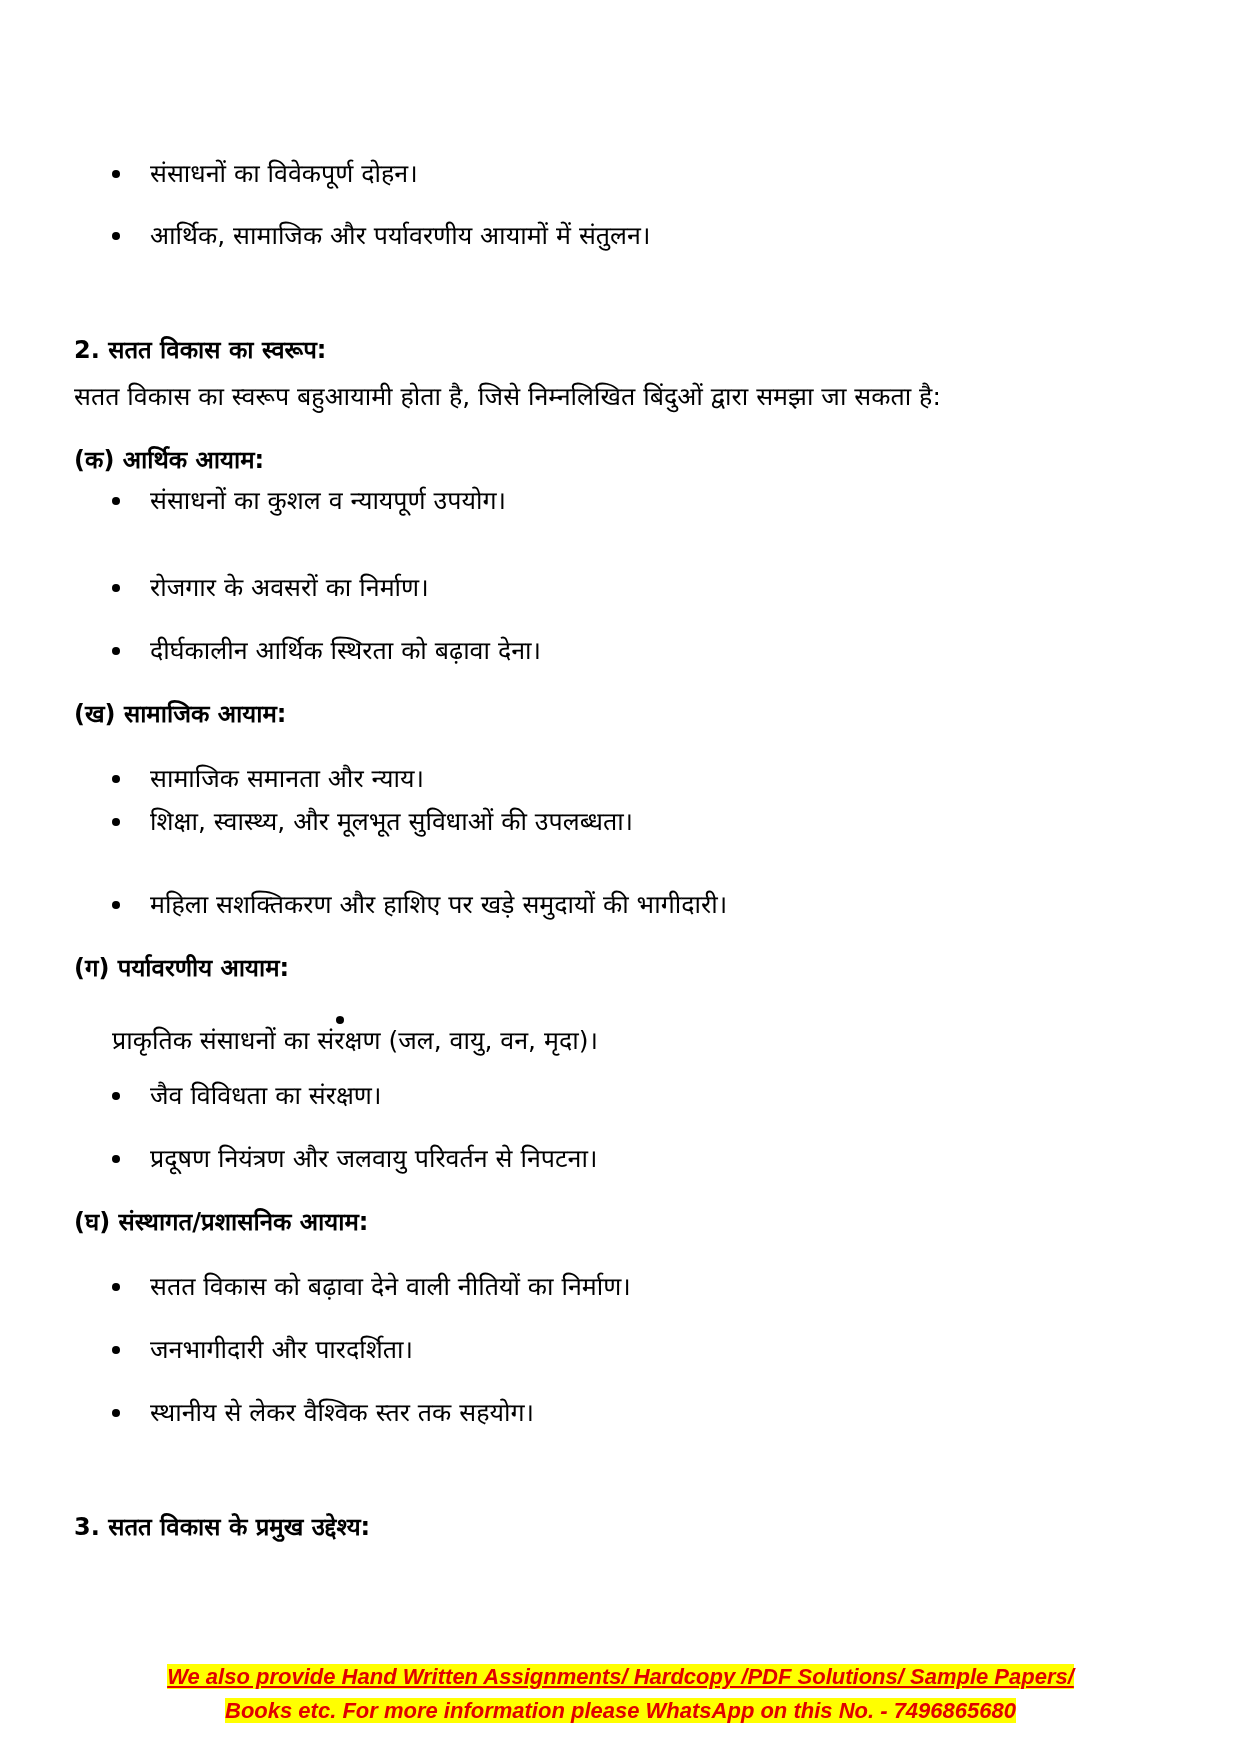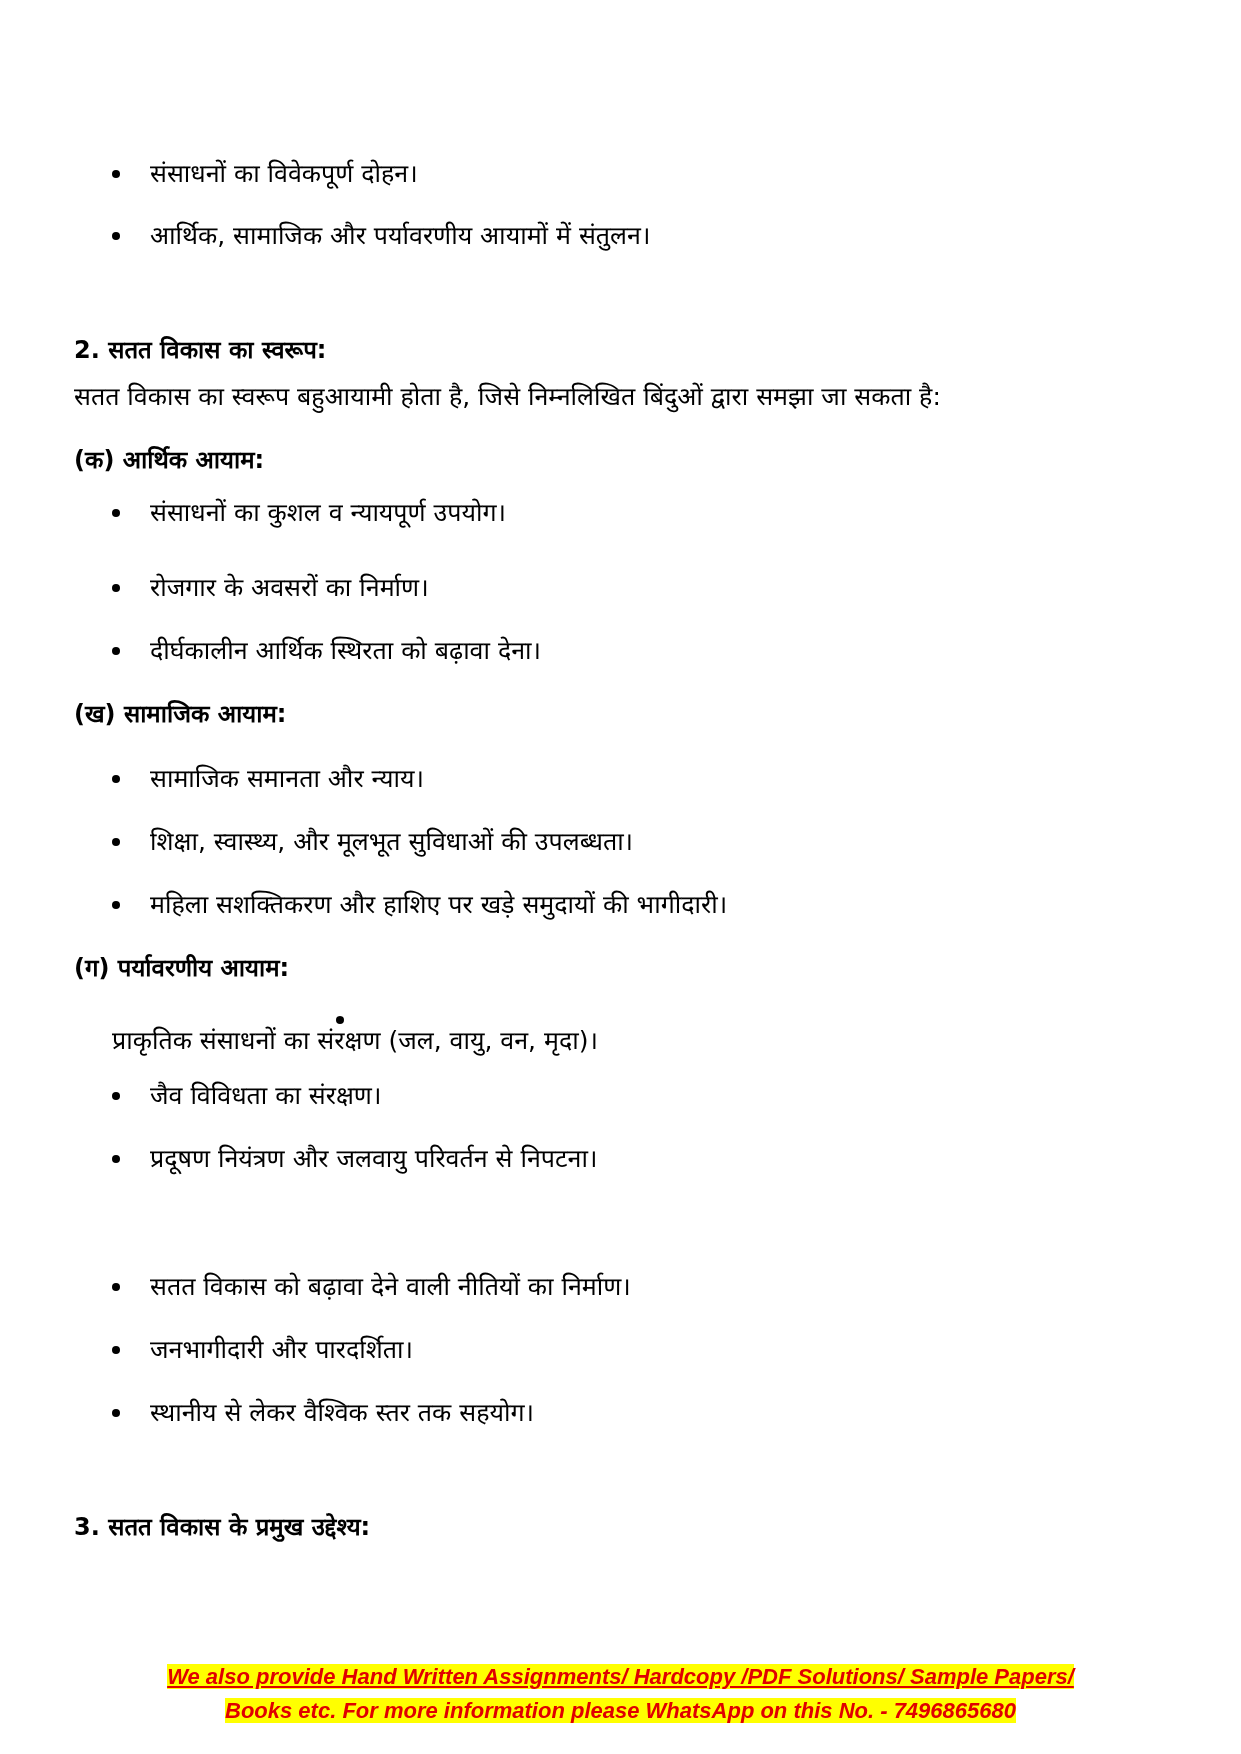--- a/index.html
+++ b/index.html
@@ -88,39 +88,39 @@
   </div>
   <div class="bullet-item" style="top:219px;">
     <span class="bullet-dot"></span>
     <span>आर्थिक, सामाजिक और पर्यावरणीय आयामों में संतुलन।</span>
   </div>
 
   <div class="heading" style="top:333px;">2. सतत विकास का स्वरूप:</div>
   <div class="para" style="top:380px;">सतत विकास का स्वरूप बहुआयामी होता है, जिसे निम्नलिखित बिंदुओं द्वारा समझा जा सकता है:</div>
 
   <div class="heading" style="top:443px;">(क) आर्थिक आयाम:</div>
-  <div class="bullet-item" style="top:496px;">
+  <div class="bullet-item" style="top:484px;">
     <span class="bullet-dot"></span>
     <span>संसाधनों का कुशल व न्यायपूर्ण उपयोग।</span>
   </div>
   <div class="bullet-item" style="top:571px;">
     <span class="bullet-dot"></span>
     <span>रोजगार के अवसरों का निर्माण।</span>
   </div>
   <div class="bullet-item" style="top:634px;">
     <span class="bullet-dot"></span>
     <span>दीर्घकालीन आर्थिक स्थिरता को बढ़ावा देना।</span>
   </div>
 
   <div class="heading" style="top:697px;">(ख) सामाजिक आयाम:</div>
   <div class="bullet-item" style="top:762px;">
     <span class="bullet-dot"></span>
     <span>सामाजिक समानता और न्याय।</span>
   </div>
-  <div class="bullet-item" style="top:825px;">
+  <div class="bullet-item" style="top:805px;">
     <span class="bullet-dot"></span>
     <span>शिक्षा, स्वास्थ्य, और मूलभूत सुविधाओं की उपलब्धता।</span>
   </div>
   <div class="bullet-item" style="top:888px;">
     <span class="bullet-dot"></span>
     <span>महिला सशक्तिकरण और हाशिए पर खड़े समुदायों की भागीदारी।</span>
   </div>
 
   <div class="heading" style="top:951px;">(ग) पर्यावरणीय आयाम:</div>
   <div class="bullet-item" style="top:1016px;flex-direction:column;">
@@ -129,20 +129,21 @@
   </div>
   <div class="bullet-item" style="top:1079px;">
     <span class="bullet-dot"></span>
     <span>जैव विविधता का संरक्षण।</span>
   </div>
   <div class="bullet-item" style="top:1142px;">
     <span class="bullet-dot"></span>
     <span>प्रदूषण नियंत्रण और जलवायु परिवर्तन से निपटना।</span>
   </div>
 
+  <div class="heading" style="top:1205px;">(घ) संस्थागत/प्रशासनिक आयाम:</div>
   <div class="bullet-item" style="top:1270px;">
     <span class="bullet-dot"></span>
     <span>सतत विकास को बढ़ावा देने वाली नीतियों का निर्माण।</span>
   </div>
   <div class="bullet-item" style="top:1333px;">
     <span class="bullet-dot"></span>
     <span>जनभागीदारी और पारदर्शिता।</span>
   </div>
   <div class="bullet-item" style="top:1396px;">
     <span class="bullet-dot"></span>

